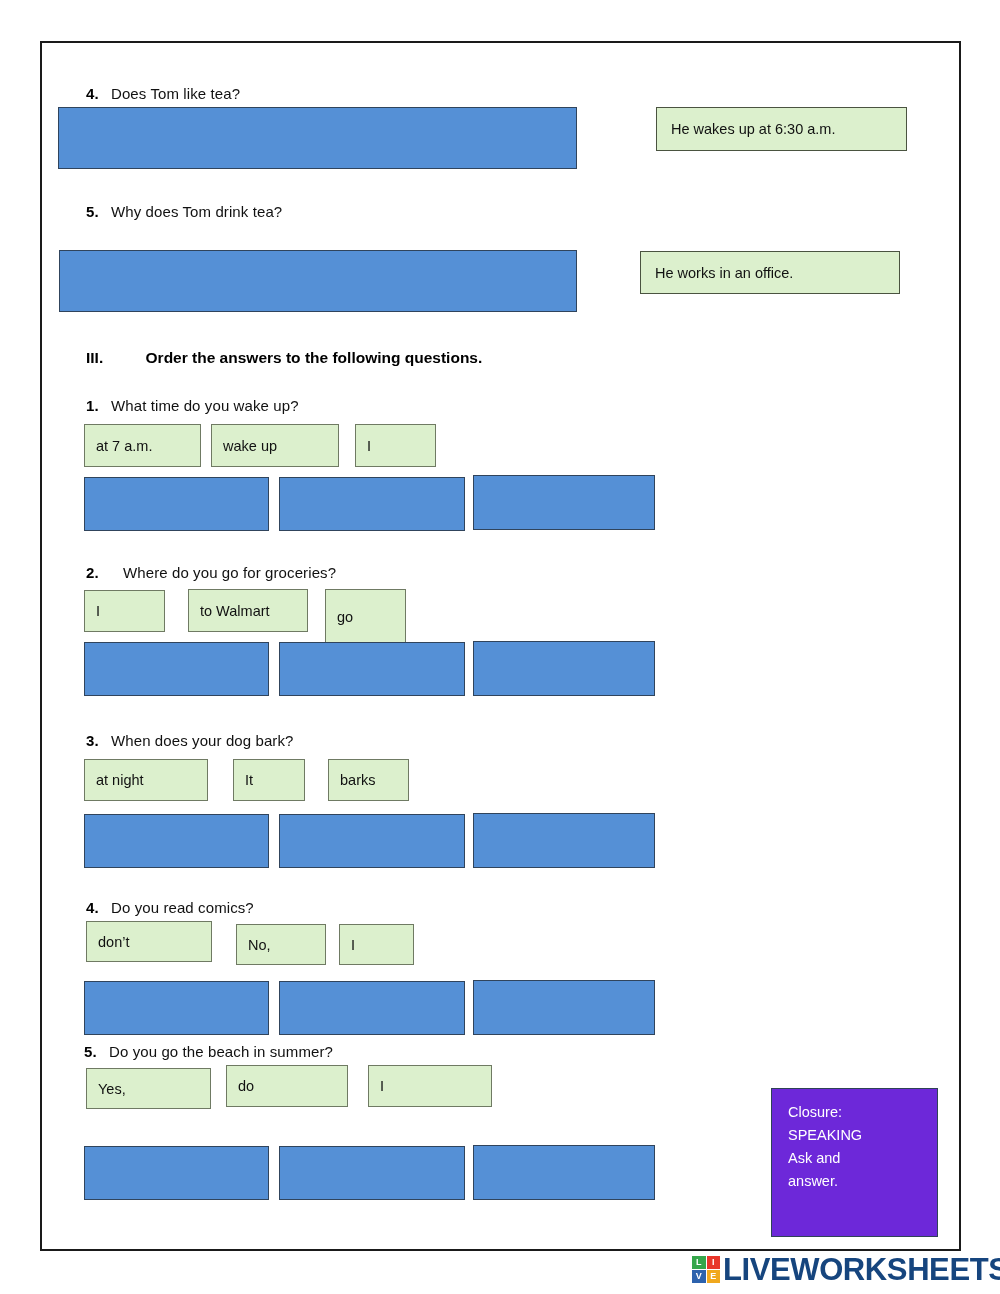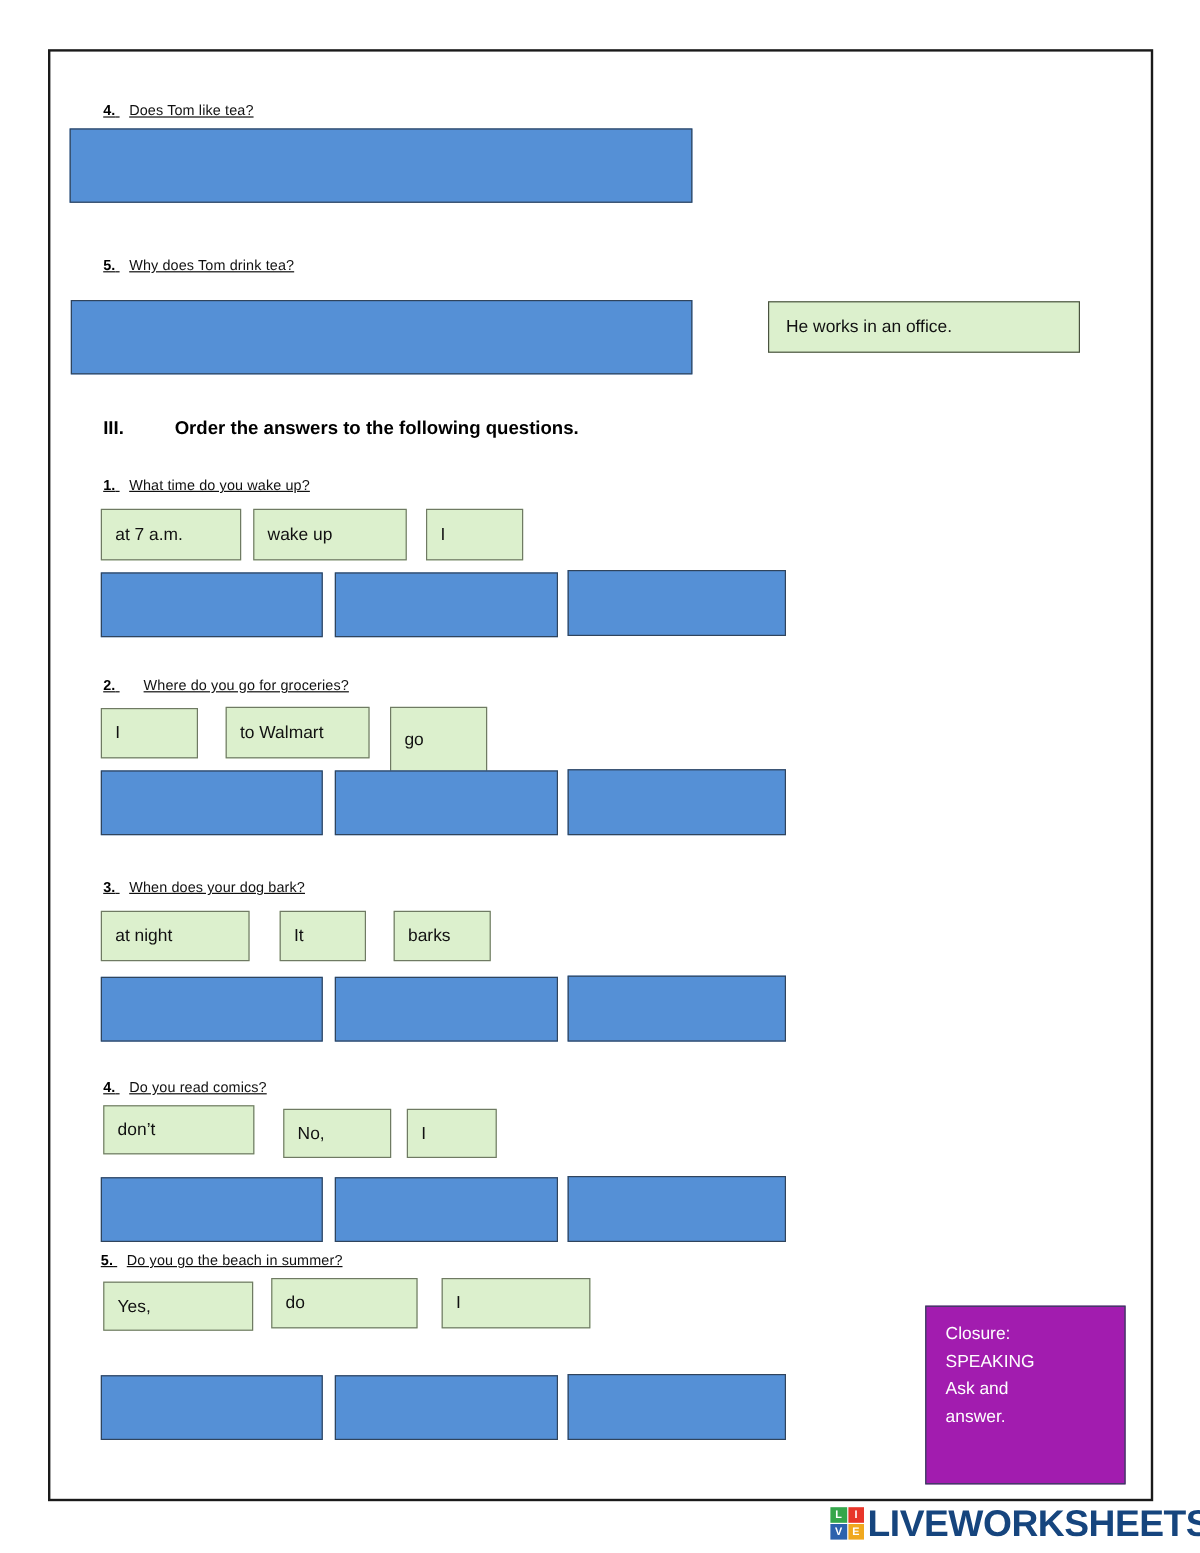--- a/index.html
+++ b/index.html
@@ -28,25 +28,24 @@
     height: 1210px;
     border: 2px solid #1a1a1a;
     box-sizing: border-box;
     background: #ffffff;
   }
 
   .abs { position: absolute; box-sizing: border-box; }
 
   
   .q-line {
-    font-size: 12px;
+    font-size: 15px;
     color: #111111;
     white-space: nowrap;
     letter-spacing: 0.1px;
-    text-decoration: underline;
   }
   .q-num {
     font-weight: bold;
     color: #000000;
   }
   .q-text { font-weight: normal; }
 
   
   .section-head {
     font-size: 15.5px;
@@ -82,21 +81,21 @@
     display: flex;
     align-items: center;
     padding-left: 14px;
     font-size: 14.5px;
     color: #111111;
     white-space: nowrap;
   }
 
   
   .closure-box {
-    background: #a21caf;
+    background: #6d28d9;
     border: 1px solid #2f4257;
     box-sizing: border-box;
     color: #ffffff;
     font-size: 14.5px;
     line-height: 23px;
     padding: 12px 0 0 16px;
   }
   .closure-box div { white-space: nowrap; }
 
   
@@ -144,22 +143,25 @@
 
   <div id="sheet-frame"></div>
 
   <div class="abs q-line" style="left:86px; top:85px;">
     <span class="q-num">4.</span>
     <span class="q-text" style="margin-left:8px;">Does Tom like tea?</span>
   </div>
 
   <div class="abs blue-box" style="left:58px; top:107px; width:519px; height:62px;"></div>
 
-
-  <div class="abs q-line" style="left:86px; top:214px;">
+  <div class="abs green-answer" style="left:656px; top:107px; width:251px; height:44px;">
+    <span>He wakes up at 6:30 a.m.</span>
+  </div>
+
+  <div class="abs q-line" style="left:86px; top:203px;">
     <span class="q-num">5.</span>
     <span class="q-text" style="margin-left:8px;">Why does Tom drink tea?</span>
   </div>
 
   <div class="abs blue-box" style="left:59px; top:250px; width:518px; height:62px;"></div>
 
   <div class="abs section-head" style="left:86px; top:349px;">
     <span class="sh-num">III.</span>
     <span class="sh-text" style="margin-left:38px;">Order the answers to the following questions.</span>
   </div>

